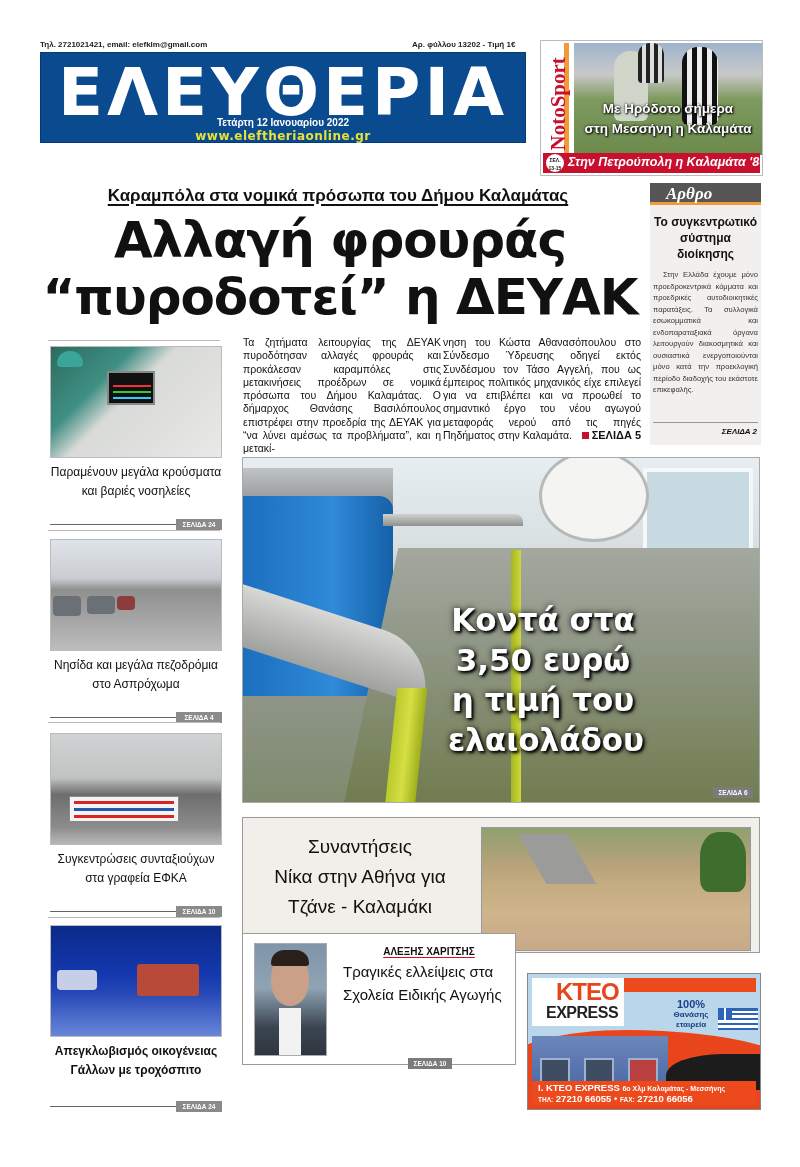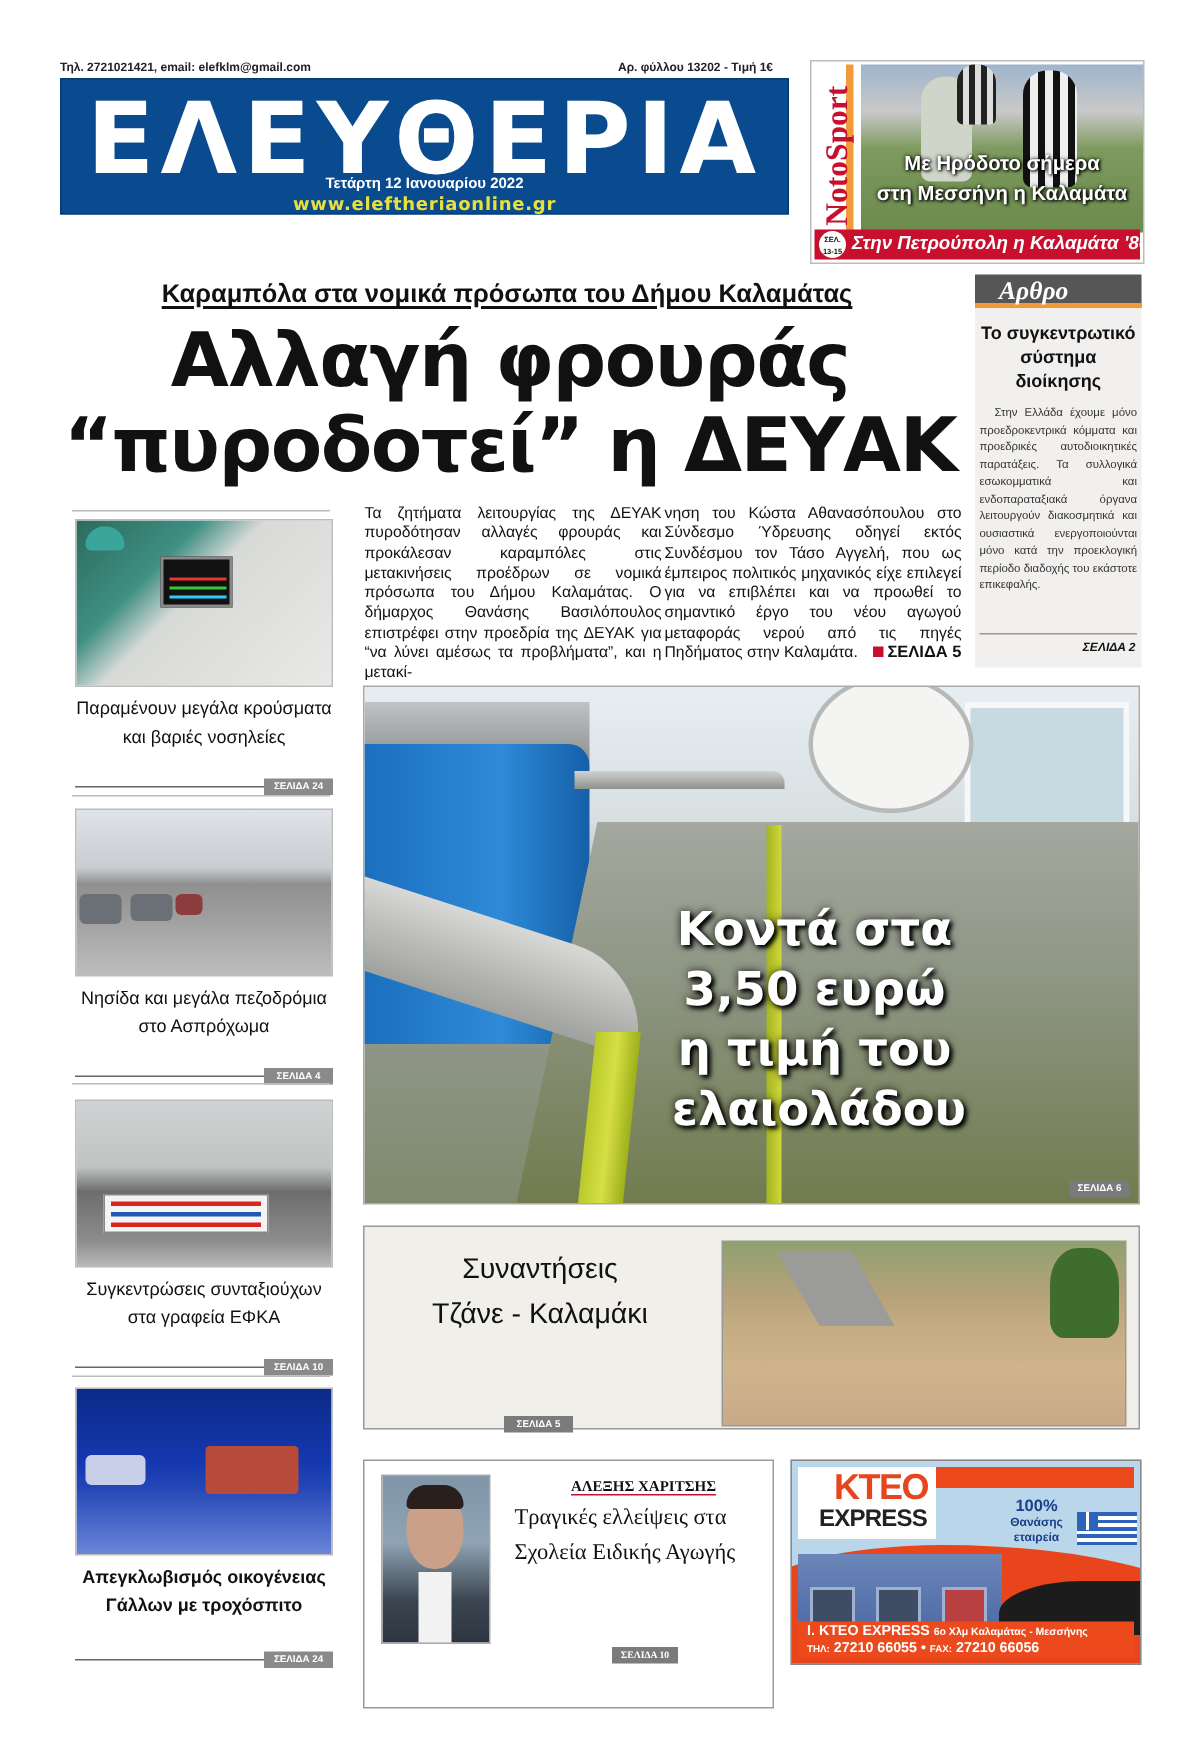--- a/index.html
+++ b/index.html
@@ -86,21 +86,21 @@
   
   .meet { position: absolute; left: 242px; top: 817px; width: 518px; height: 136px; background: #f1efe9; border: 1px solid #9a9a9a; }
   .meet-text { position: absolute; left: 6px; top: 14px; width: 222px; text-align: center; font-size: 19px; line-height: 30px; color: #111; }
   .meet-page { position: absolute; left: 93px; top: 126px; width: 46px; height: 11px; background: #7b7b7b; color: #fff; font-size: 6.5px; font-weight: bold; text-align: center; line-height: 11px; }
   .meet-photo { position: absolute; left: 238px; top: 9px; width: 270px; height: 124px; border: 1px solid #999;
     background: linear-gradient(180deg, #8fa070 0%, #b7a27a 30%, #c3ab82 45%, #cfb48c 70%, #c8a989 100%); }
   .meet-photo .road { position: absolute; left: 50px; top: 6px; width: 50px; height: 50px; background: #9b9b9a; transform: skewX(30deg); }
   .meet-photo .tree { position: absolute; right: 4px; top: 4px; width: 46px; height: 60px; background: #3f6d2e; border-radius: 40% 40% 20% 20%; }
 
   
-  .char { position: absolute; left: 242px; top: 973px; width: 274px; height: 166px; border: 1px solid #9a9a9a; background: #fff; font-family: Liberation Serif, serif; }
+  .char { position: absolute; left: 242px; top: 933px; width: 274px; height: 132px; border: 1px solid #9a9a9a; background: #fff; }
   .char-photo { position: absolute; left: 11px; top: 9px; width: 73px; height: 113px; border: 1px solid #aaa;
     background: linear-gradient(180deg, #7f95a8 0%, #8fa3b4 40%, #3b4550 75%, #2d3640 100%); overflow: hidden; }
   .char-photo .face { position: absolute; left: 16px; top: 10px; width: 38px; height: 52px; background: #caa088; border-radius: 45% 45% 48% 48%; }
   .char-photo .hair { position: absolute; left: 16px; top: 6px; width: 38px; height: 16px; background: #2a1f1a; border-radius: 18px 18px 4px 4px; }
   .char-photo .shirt { position: absolute; left: 24px; top: 64px; width: 22px; height: 50px; background: #f2f2f2; }
   .char-name { position: absolute; left: 100px; top: 12px; width: 172px; text-align: center; font-size: 10px; font-weight: bold; color: #111; text-decoration: underline; text-decoration-color: #c8102e; text-underline-offset: 2px; }
   .char-title { position: absolute; left: 100px; top: 27px; width: 172px; text-align: left; font-size: 15px; line-height: 22.5px; color: #111; }
   .char-page { position: absolute; left: 165px; top: 124px; width: 44px; height: 11px; background: #7b7b7b; color: #fff; font-size: 6.5px; font-weight: bold; text-align: center; line-height: 11px; }
 
   
@@ -233,20 +233,21 @@
   <div class="stream2"></div>
   <div class="pipe"></div>
   <div class="stream1"></div>
   <div class="oil-caption">Κοντά στα 3,50 ευρώ η τιμή του ελαιολάδου</div>
   <div class="oil-page">ΣΕΛΙΔΑ 6</div>
 </div>
 
 <div class="meet">
   <div class="meet-text">
     <div>Συναντήσεις</div>
+    <div>Νίκα στην Αθήνα για</div>
     <div>Τζάνε - Καλαμάκι</div>
   </div>
   <div class="meet-photo">
     <div class="road"></div>
       <div class="tree"></div>
   </div>
   <div class="meet-page">ΣΕΛΙΔΑ 5</div>
 </div>
 
 <div class="char">

